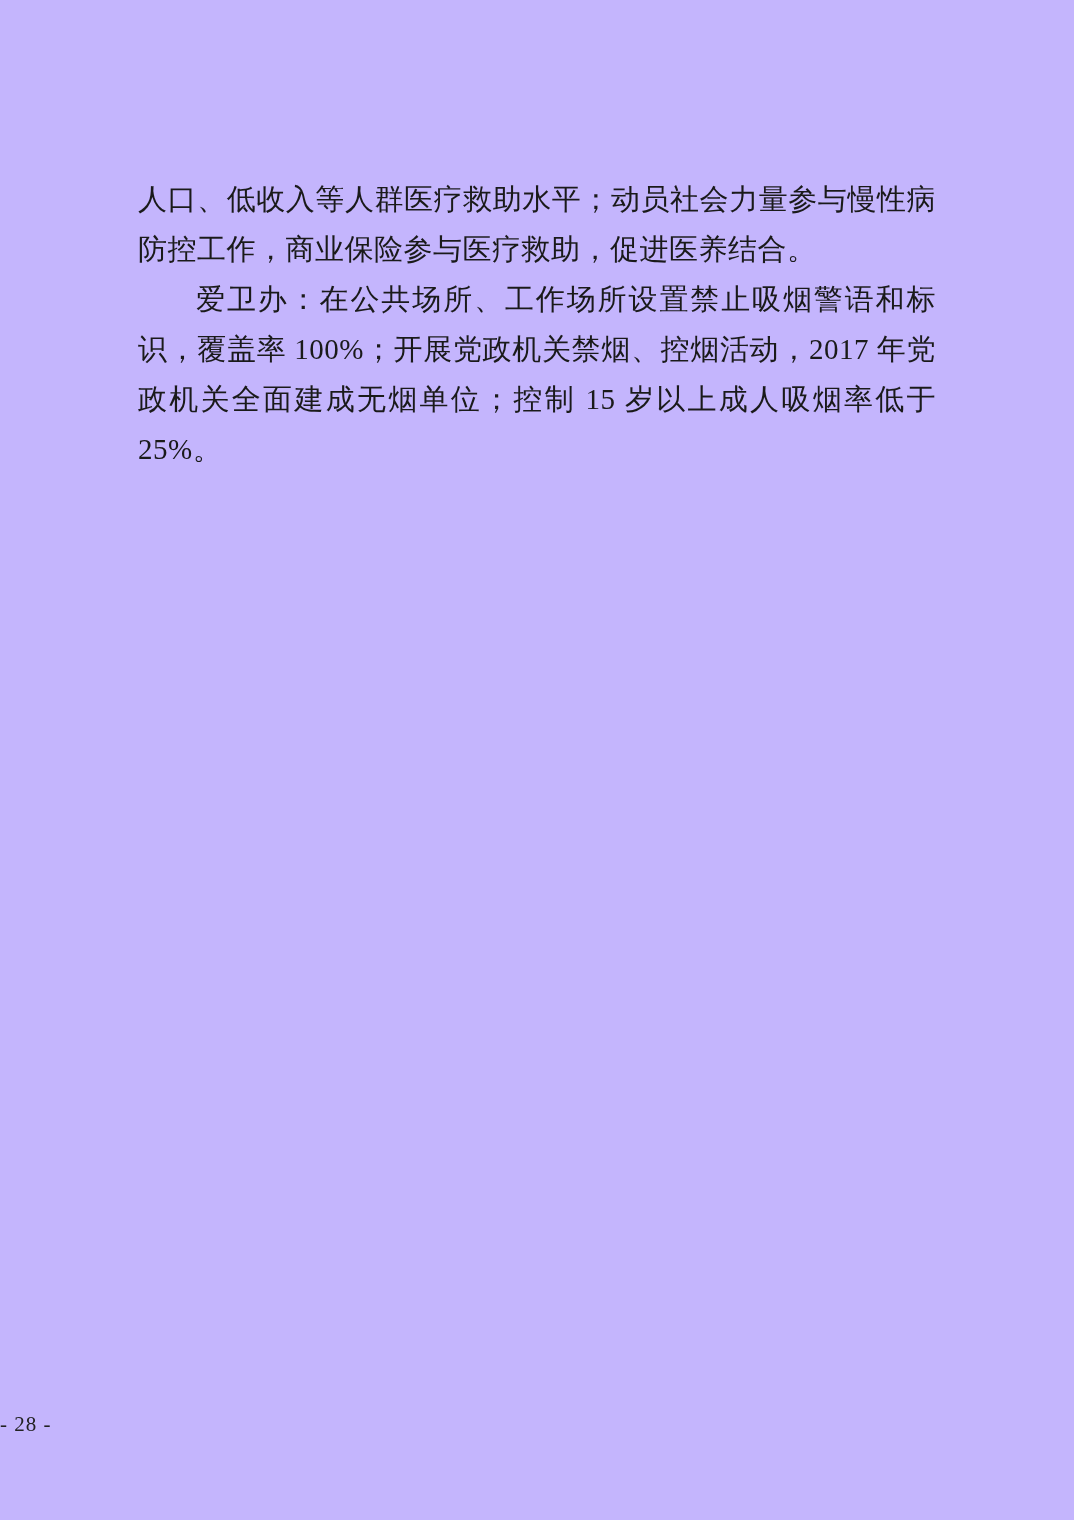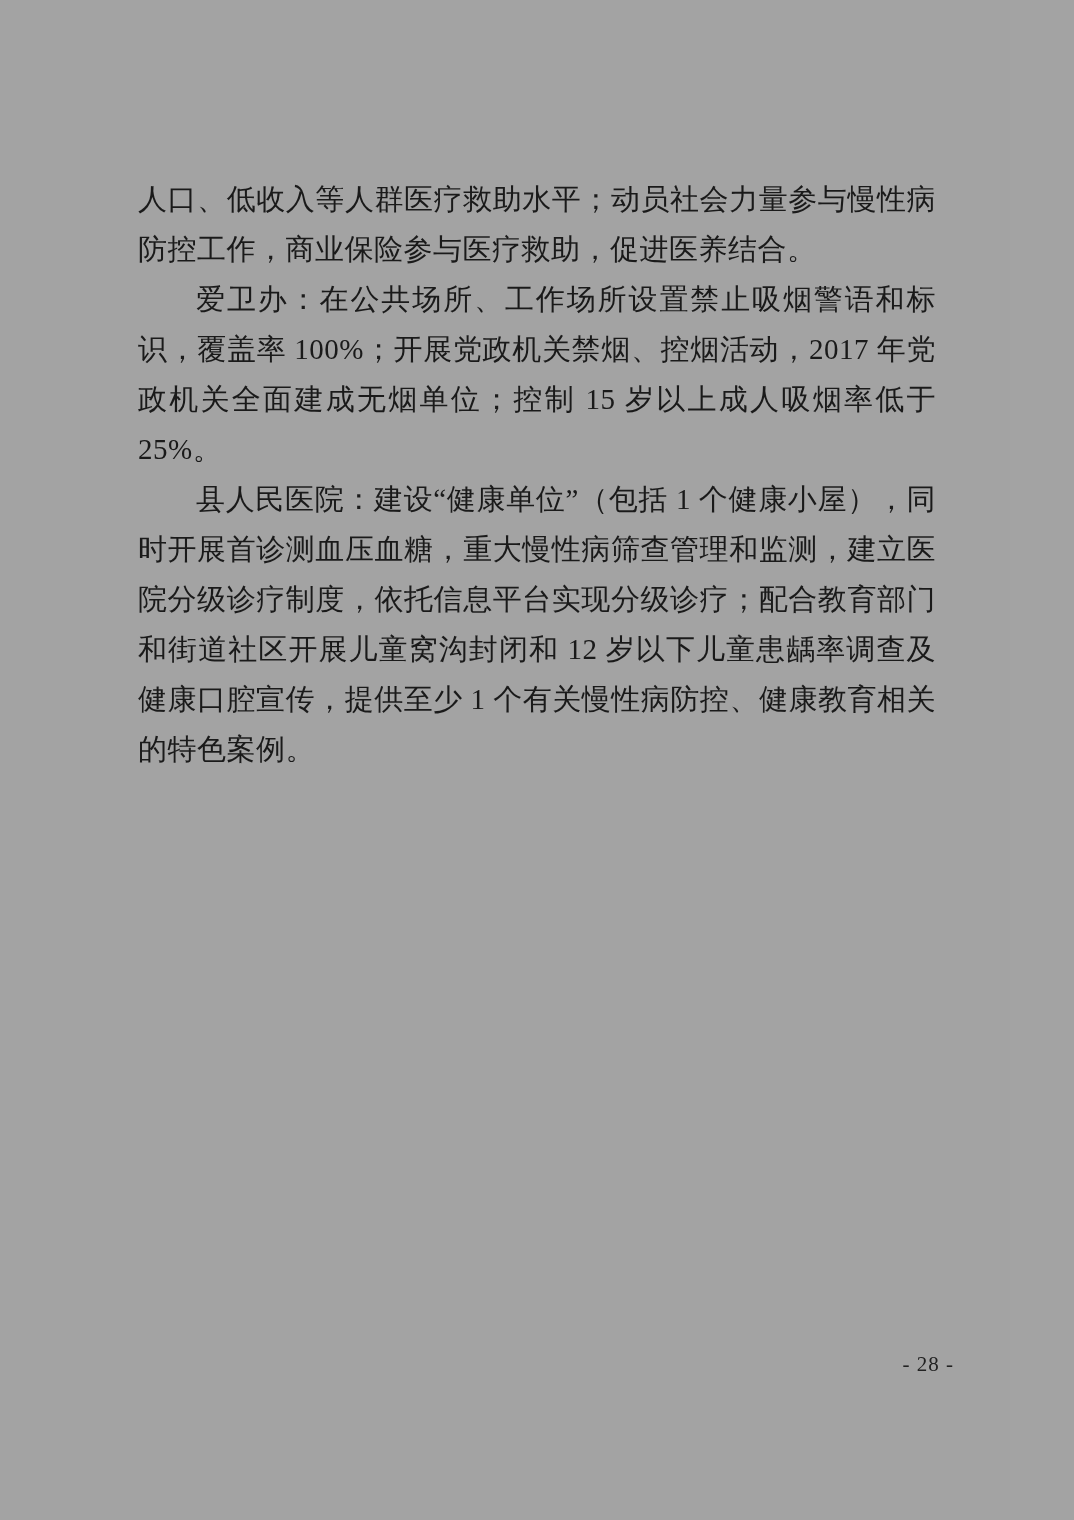--- a/index.html
+++ b/index.html
@@ -4,21 +4,21 @@
 <style>
   html, body {
     margin: 0;
     padding: 0;
     background: #ffffff;
   }
   .page {
     position: relative;
     width: 1074px;
     height: 1520px;
-    background: #a3a3a3;
+    background: #c4b5fd;
     overflow: hidden;
     font-family: "Liberation Serif", serif;
     color: #1a1a1a;
   }
   .content {
     position: absolute;
     left: 138px;
     top: 174px;
     width: 798px;
     font-size: 29px;
@@ -34,23 +34,23 @@
   }
   .para.no-indent {
     text-indent: 0;
   }
   .para-label {
     font-weight: normal;
   }
   .footer {
     position: absolute;
     left: 0;
-    top: 1352px;
+    top: 1412px;
     width: 954px;
-    text-align: right;
+    text-align: left;
   }
   .page-number {
     font-family: "Liberation Serif", serif;
     font-size: 21px;
     color: #222222;
     letter-spacing: 1px;
   }
 </style>
 </head>
 <body>
@@ -61,23 +61,20 @@
 
     <p class="para no-indent">
       <span class="para-text">人口、低收入等人群医疗救助水平；动员社会力量参与慢性病防控工作，商业保险参与医疗救助，促进医养结合。</span>
     </p>
 
     <p class="para">
       <span class="para-label">爱卫办：</span><span class="para-text">在公共场所、工作场所设置禁止吸烟警语和标识，覆盖率 100%；开展党政机关禁烟、控烟活动，2017 年党政机关全面建成无烟单位；控制 15 岁以上成人吸烟率低于 25%。</span>
     </p>
 
 
-    <p class="para">
-      <span class="para-label">县人民医院：</span><span class="para-text">建设“健康单位”（包括 1 个健康小屋），同时开展首诊测血压血糖，重大慢性病筛查管理和监测，建立医院分级诊疗制度，依托信息平台实现分级诊疗；配合教育部门和街道社区开展儿童窝沟封闭和 12 岁以下儿童患龋率调查及健康口腔宣传，提供至少 1 个有关慢性病防控、健康教育相关的特色案例。</span>
-    </p>
 
 
   </div>
 
   <div class="footer">
     <span class="page-number">- 28 -</span>
   </div>
 
 </div>
 

